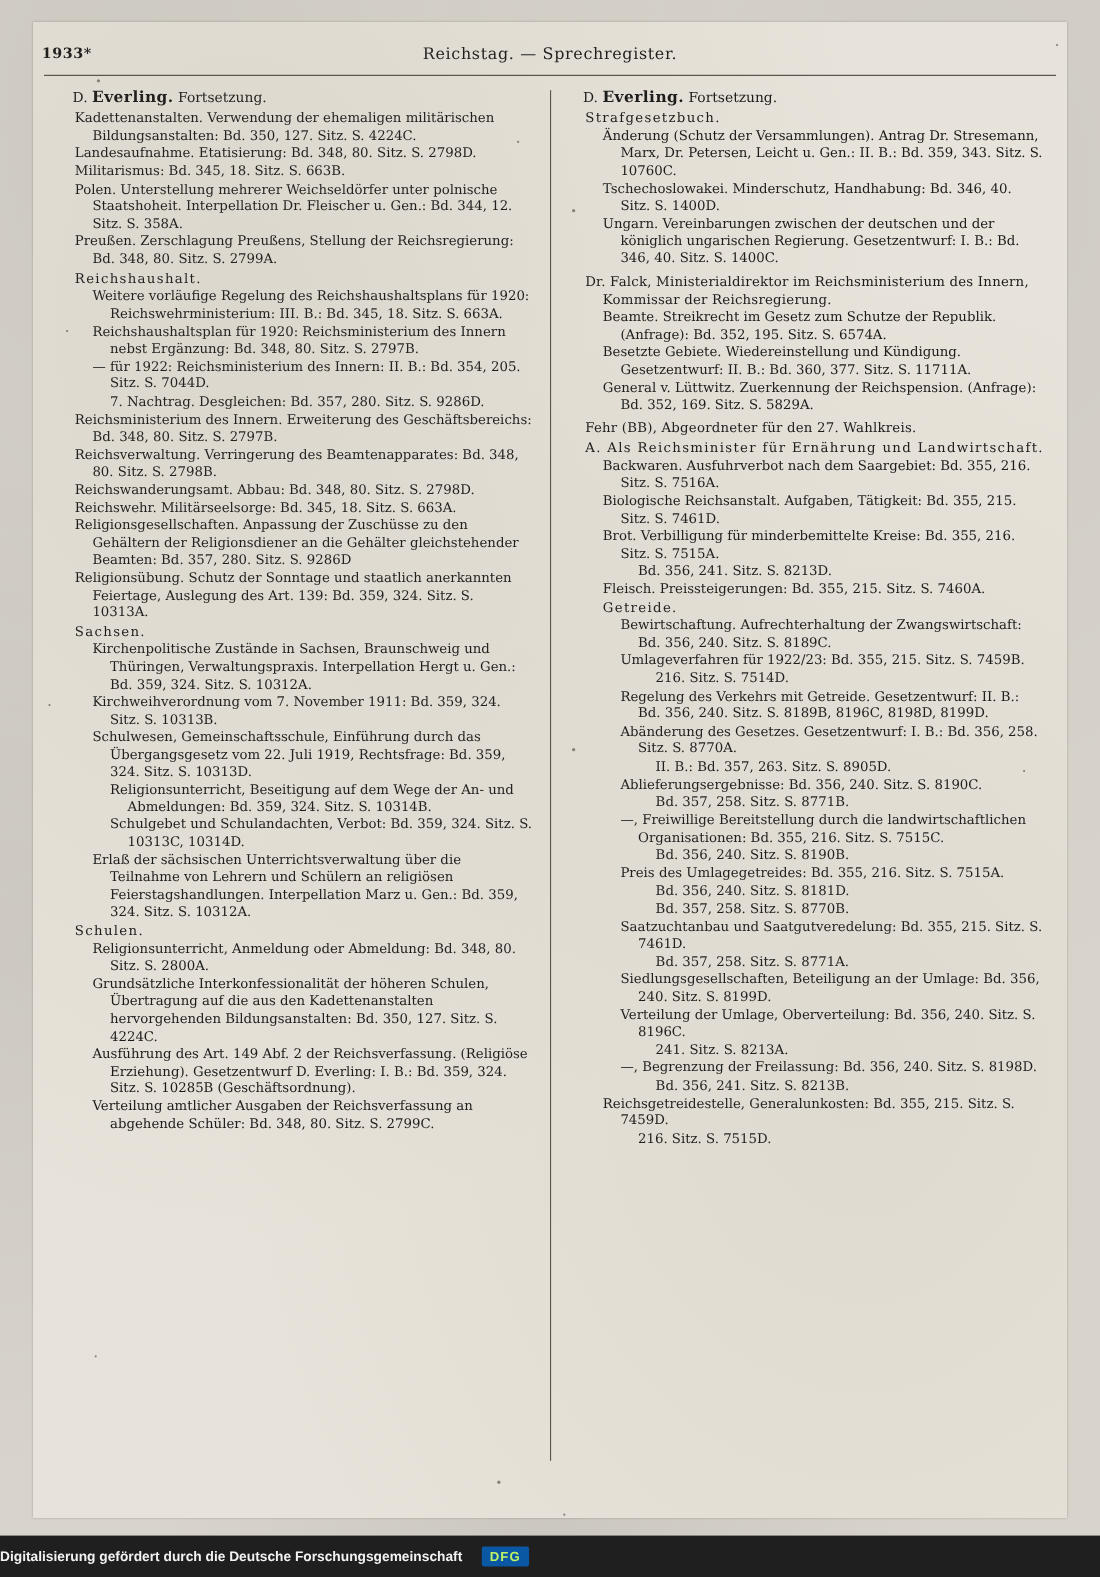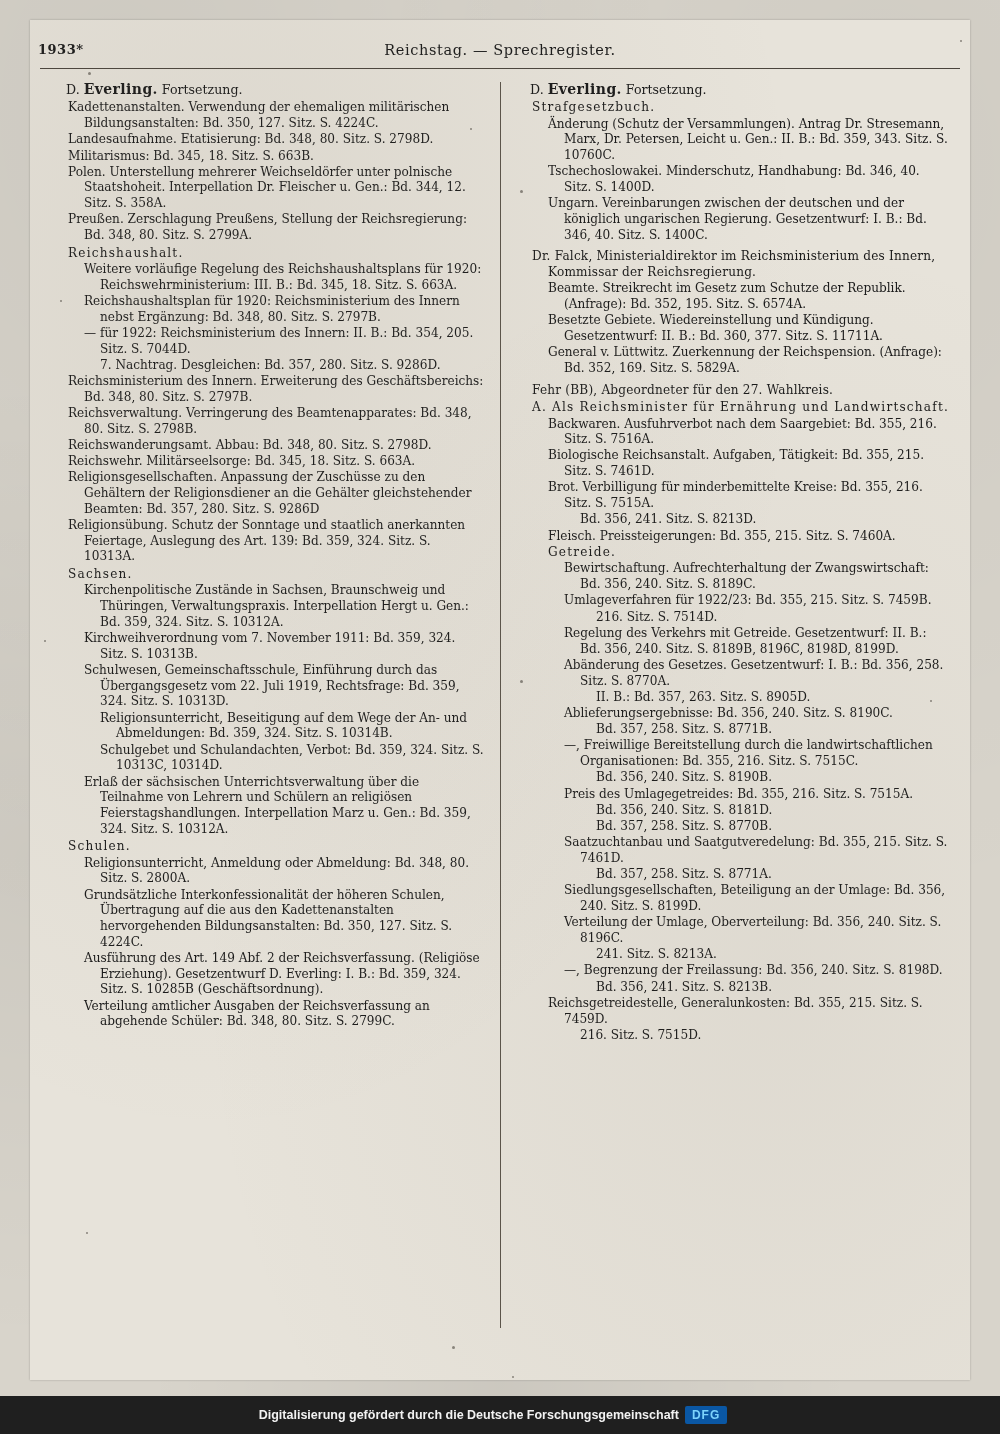--- a/index.html
+++ b/index.html
@@ -149,30 +149,30 @@
   .sp { letter-spacing: 1.2px; }
   .footer {
     position: absolute;
     left: 0; right: 0;
     bottom: 0;
     height: 38px;
     background: #1f1f1f;
     color: #f2f2f2;
     display: flex;
     align-items: center;
-    justify-content: center;
+    justify-content: flex-start;
     padding-right: 14px;
     font-family: "Liberation Sans", sans-serif;
     font-size: 12.5px;
     font-weight: bold;
   }
   .dfg {
-    margin-left: 6px;
+    margin-left: 18px;
     background: #0a57a4;
-    color: #7dd3fc;
+    color: #bef264;
     padding: 2px 7px;
     font-size: 12px;
     letter-spacing: 1px;
     border-radius: 2px;
   }
   .speck {
     position: absolute;
     background: rgba(60,55,48,0.55);
     border-radius: 50%;
     pointer-events: none;

